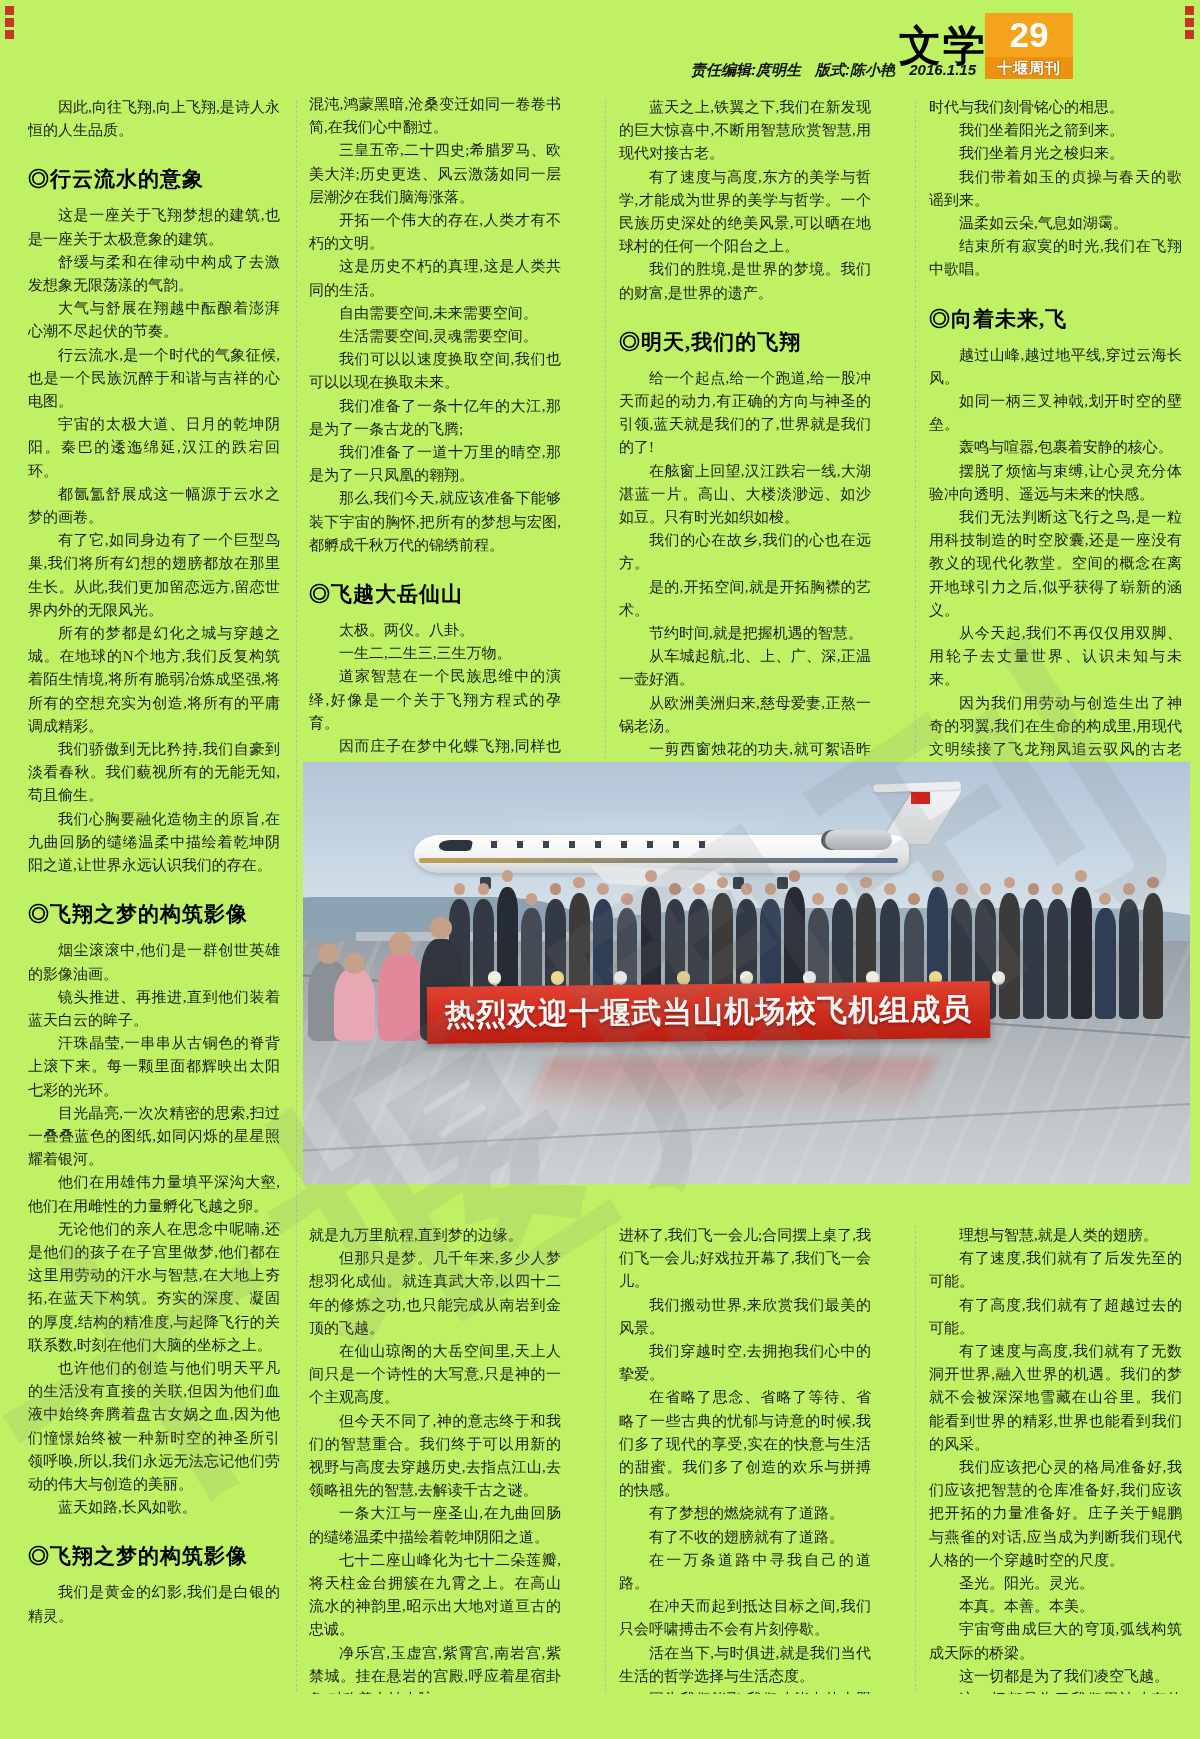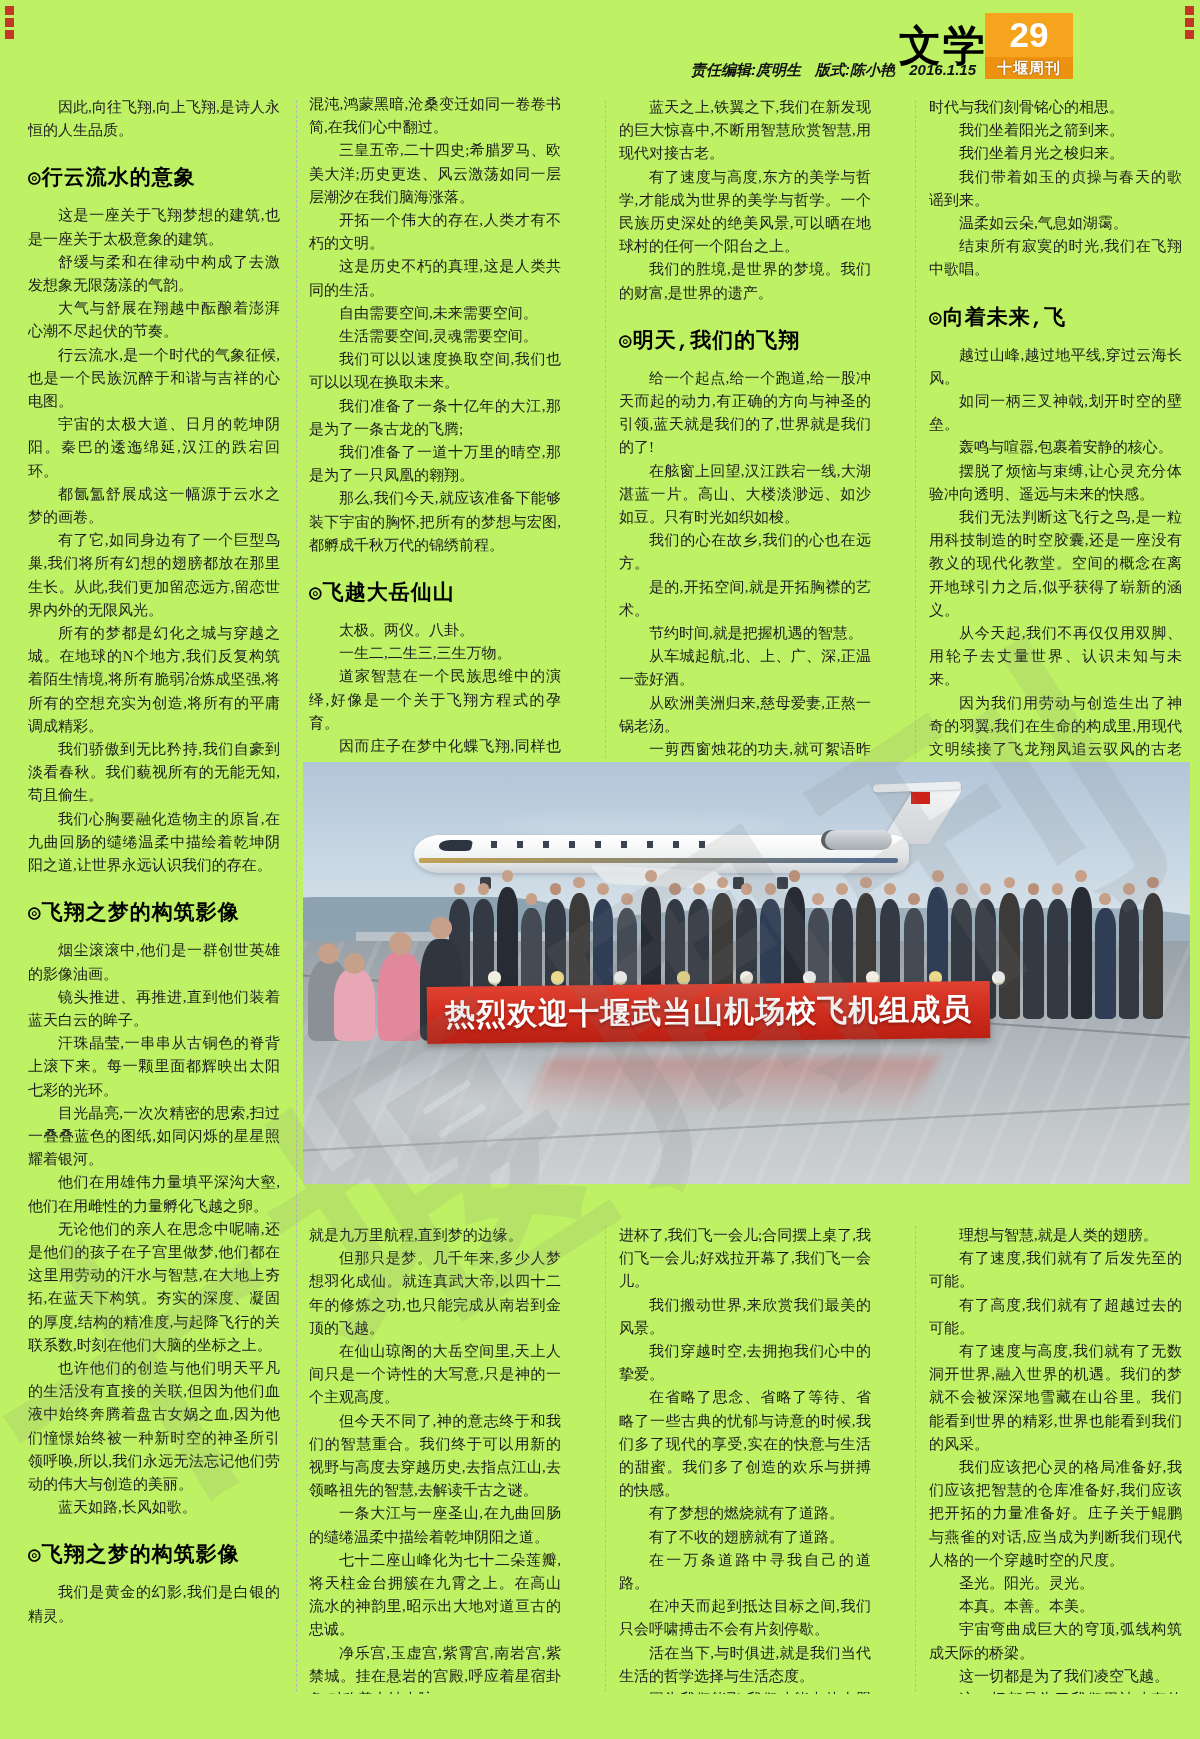--- a/index.html
+++ b/index.html
@@ -40,21 +40,21 @@
        overflow:hidden;z-index:2;}
   .c1{left:28px;top:96px;width:252px;height:1600px;}
   .c2t{left:309px;top:93px;width:252px;height:662px;}
   .c3t{left:619px;top:96px;width:252px;height:662px;}
   .c4t{left:929px;top:96px;width:253px;height:662px;}
   .c2b{left:309px;top:1224px;width:252px;height:470px;}
   .c3b{left:619px;top:1224px;width:252px;height:470px;}
   .c4b{left:929px;top:1224px;width:253px;height:470px;}
   .col-para{text-indent:2em;}
   .col-para-cont{text-indent:0;}
-  .col-heading{font-family:Liberation Mono, monospace;font-weight:700;font-size:21px;
+  .col-heading{font-family:Liberation Serif, serif;font-weight:700;font-size:21px;
                line-height:26px;margin:24px 0 12px;text-indent:0;letter-spacing:1px;color:#000;}
   .col > div:first-child{margin-top:0;}
 
   
   .watermark{position:absolute;left:-60px;top:960px;z-index:5;pointer-events:none;
              font-family:"Liberation Sans",sans-serif;font-weight:900;font-size:300px;
              color:rgba(125,125,125,.13);letter-spacing:34px;white-space:nowrap;
              transform:rotate(-33deg);transform-origin:40% 50%;}
 
   

